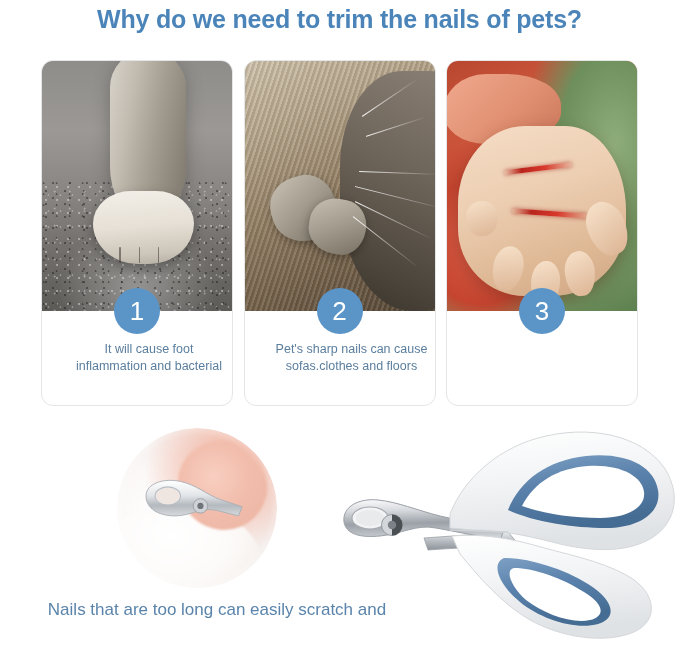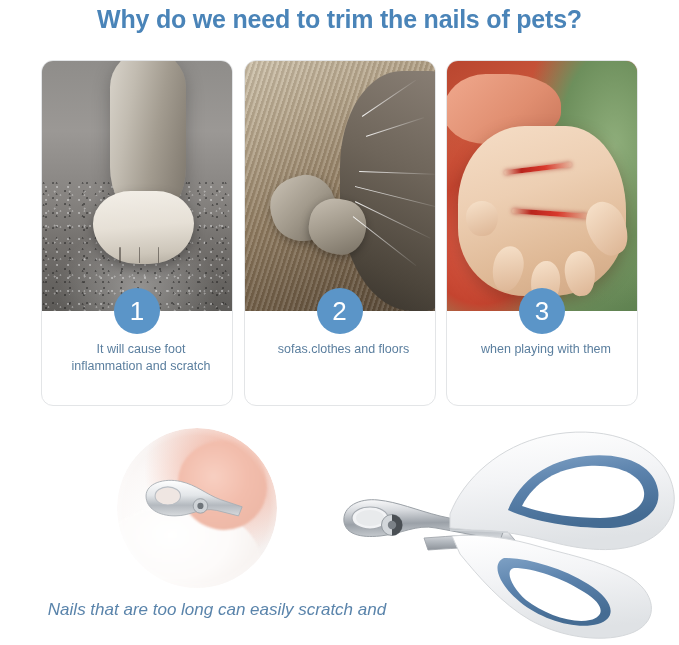--- a/index.html
+++ b/index.html
@@ -213,21 +213,21 @@
     font-size: 26px;
     font-weight: 500;
     line-height: 46px;
     text-align: center;
     z-index: 4;
   }
 
   
   .card-caption {
     position: absolute;
-    left: 4px;
+    left: 12px;
     top: 280px;
     width: 100%;
     padding: 0 9px;
     box-sizing: border-box;
     text-align: center;
     font-size: 12.5px;
     line-height: 17px;
     color: #5a7e9e;
   }
 
@@ -288,21 +288,20 @@
   
   .bottom-caption {
     position: absolute;
     left: 0;
     top: 598px;
     width: 434px;
     text-align: center;
     font-size: 17px;
     line-height: 24px;
     color: #5a84ab;
-    font-style: italic;
   }
 </style>
 </head>
 <body>
 
 <div class="page-title">Why do we need to trim the nails of pets?</div>
 
 <div class="cards">
 
   <div class="card">
@@ -312,61 +311,61 @@
         <div class="foot">
           <div class="toe" style="left:26%"></div>
           <div class="toe" style="left:45%"></div>
           <div class="toe" style="left:64%"></div>
         </div>
       </div>
     </div>
     <div class="badge">1</div>
     <div class="card-caption">
       <div>It will cause foot</div>
-      <div>inflammation and scratch</div>
+      <div>inflammation and bacterial</div>
     </div>
   </div>
 
   <div class="card">
     <div class="card-photo">
       <div class="ph photo-scratch">
         <div class="catbody"></div>
         <div class="pawA"></div>
         <div class="pawB"></div>
         <div class="whisker" style="left:58%; top:50%; width:46%; transform:rotate(14deg);"></div>
         <div class="whisker" style="left:58%; top:56%; width:44%; transform:rotate(26deg);"></div>
         <div class="whisker" style="left:57%; top:62%; width:42%; transform:rotate(38deg);"></div>
         <div class="whisker" style="left:60%; top:44%; width:40%; transform:rotate(2deg);"></div>
         <div class="whisker" style="left:62%; top:22%; width:34%; transform:rotate(-34deg);"></div>
         <div class="whisker" style="left:64%; top:30%; width:32%; transform:rotate(-18deg);"></div>
       </div>
     </div>
     <div class="badge">2</div>
     <div class="card-caption">
+      <div>Pet's sharp nails can cause</div>
       <div>sofas.clothes and floors</div>
     </div>
   </div>
 
   <div class="card">
     <div class="card-photo">
       <div class="ph photo-hand">
         <div class="sleeve"></div>
         <div class="hand"></div>
         <div class="scratch" style="left:30%; top:42%; width:36%; transform:rotate(-7deg);"></div>
         <div class="scratch" style="left:34%; top:60%; width:40%; transform:rotate(4deg);"></div>
         <div class="finger" style="left:10%; top:56%; width:17%; height:14%;"></div>
         <div class="finger" style="left:24%; top:74%; width:16%; height:18%; transform:rotate(12deg);"></div>
         <div class="finger" style="left:44%; top:80%; width:15%; height:18%; transform:rotate(4deg);"></div>
         <div class="finger" style="left:62%; top:76%; width:16%; height:18%; transform:rotate(-6deg);"></div>
         <div class="finger" style="left:74%; top:56%; width:20%; height:22%; transform:rotate(-22deg);"></div>
       </div>
     </div>
     <div class="badge">3</div>
     <div class="card-caption">
-      <div>when playing with them</div>
     </div>
   </div>
 
 </div>
 
 <div class="circle-photo">
   <div class="fur"></div>
   <div class="skin"></div>
   <svg class="mini-clip" viewBox="0 0 120 60">
     <defs>

